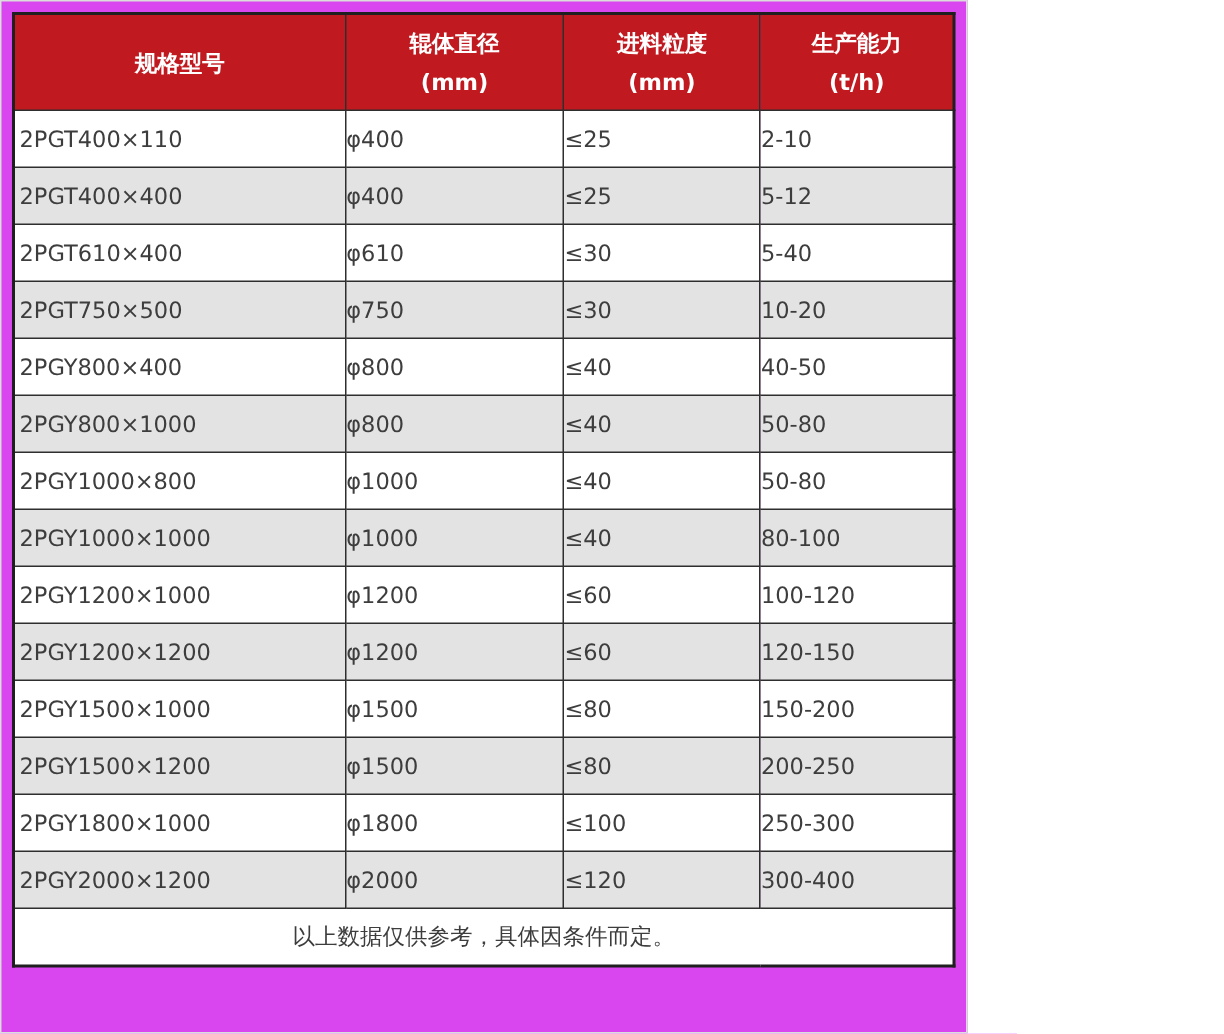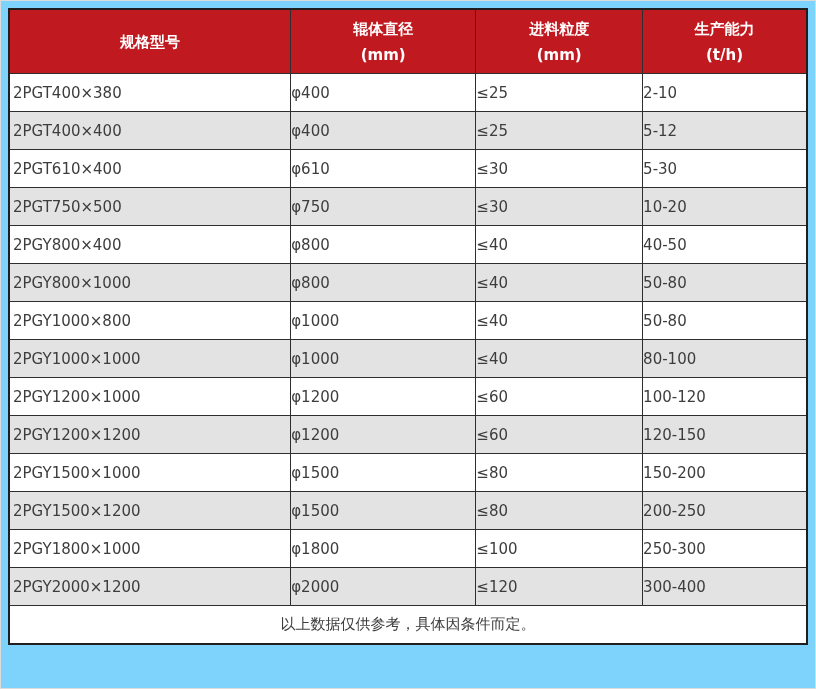--- a/index.html
+++ b/index.html
@@ -1,26 +1,26 @@
 <!DOCTYPE html>
 <html style="--header-bg: #c01a20; --header-text: #ffffff; --stripe-bg: #e3e3e3; --row-bg: #ffffff; --outer-border: #1f1f1f; --inner-border: #2e2e2e; --body-text: #3d3d3d; --frame-border: #dcdcdc;"><head>
 <meta charset="utf-8">
 <style>
   html, body {
     margin: 0;
     padding: 0;
     background: #ffffff;
   }
   .page {
-    width: 816px;
+    width: 645px;
     height: 689px;
     box-sizing: border-box;
     border: 1px solid var(--frame-border, #dcdcdc);
     padding: 7px 7px 5px 7px;
-    background: #7dd3fc;
+    background: #d946ef;
     font-family: "DejaVu Sans", "Liberation Sans", sans-serif;
   }
   table.spec-table {
     width: 100%;
     border-collapse: collapse;
     border: 2px solid var(--outer-border, #1f1f1f);
     table-layout: fixed;
   }
   col.c1 { width: 35.3%; }
   col.c2 { width: 23.2%; }
@@ -93,36 +93,36 @@
             <div class="h-unit">(mm)</div>
           </th>
           <th>
             <div class="h-label">生产能力</div>
             <div class="h-unit">(t/h)</div>
           </th>
         </tr>
     </thead>
     <tbody id="table-body">
         <tr>
-          <td>2PGT400×380</td>
+          <td>2PGT400×110</td>
           <td>φ400</td>
           <td>≤25</td>
           <td>2-10</td>
         </tr>
         <tr>
           <td>2PGT400×400</td>
           <td>φ400</td>
           <td>≤25</td>
           <td>5-12</td>
         </tr>
         <tr>
           <td>2PGT610×400</td>
           <td>φ610</td>
           <td>≤30</td>
-          <td>5-30</td>
+          <td>5-40</td>
         </tr>
         <tr>
           <td>2PGT750×500</td>
           <td>φ750</td>
           <td>≤30</td>
           <td>10-20</td>
         </tr>
         <tr>
           <td>2PGY800×400</td>
           <td>φ800</td>

